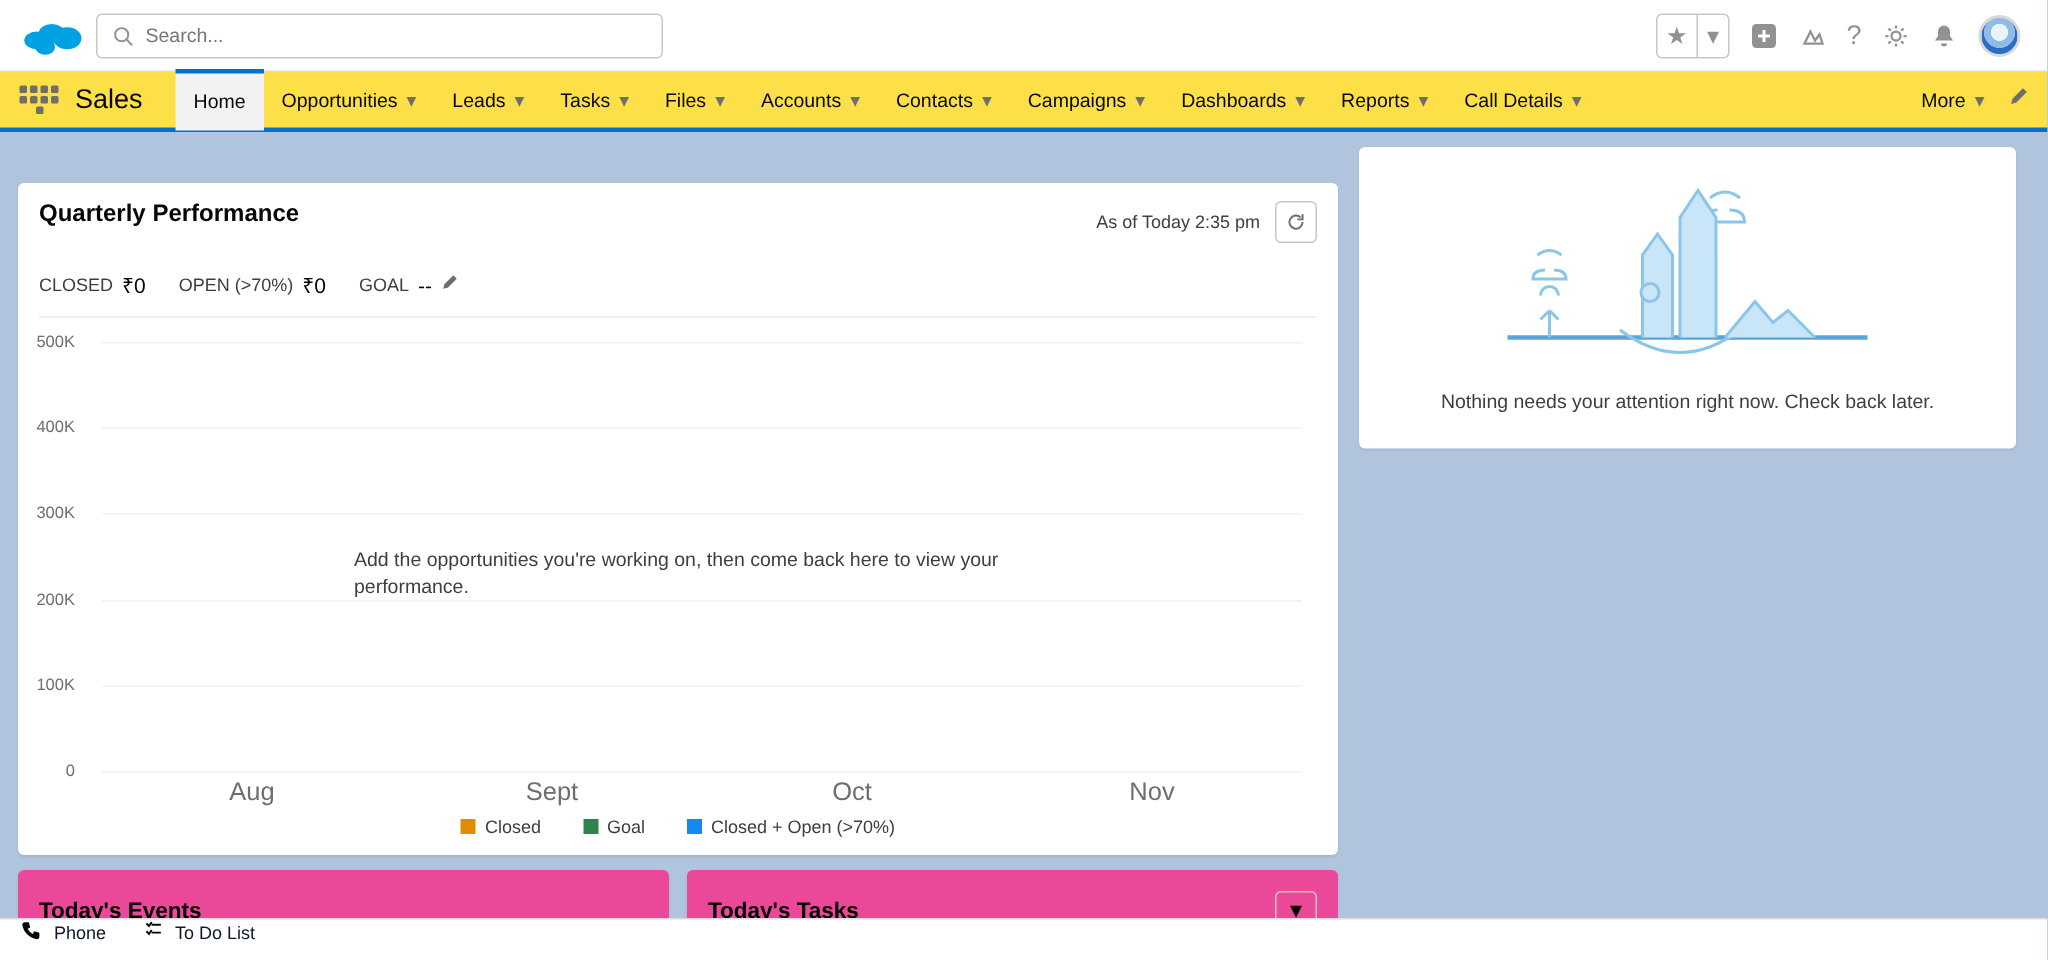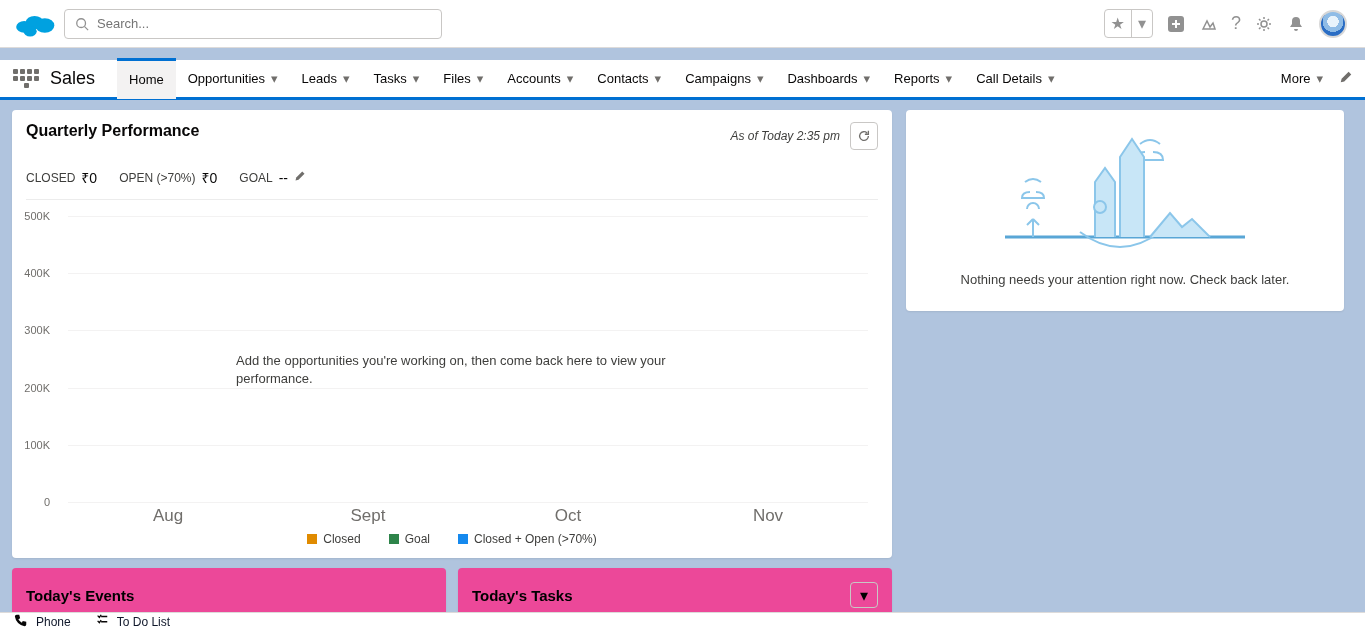--- a/index.html
+++ b/index.html
@@ -13,42 +13,42 @@
     .search-box { width: 378px; height: 30px; border: 1px solid #c9c7c5; border-radius: 4px; display: flex; align-items: center; padding: 0 10px; gap: 8px; }
     .search-box input { border: none; outline: none; font-size: 13px; width: 100%; color: #706e6b; }
     .header-right { display: flex; align-items: center; gap: 14px; padding-right: 6px; }
     .ficon { color: #919191; display: flex; align-items: center; justify-content: center; cursor: pointer; }
     .fav-pill { border: 1px solid #c9c7c5; border-radius: 4px; display: flex; }
     .fav-pill .ficon { padding: 4px 6px; }
     .fav-pill .ficon:first-child { border-right: 1px solid #c9c7c5; }
     .avatar { width: 28px; height: 28px; border-radius: 50%; background: radial-gradient(circle at 50% 40%, #e8f3fb 30%, #8fbce6 31%, #8fbce6 55%, #2a6dc4 56%); border: 2px solid #d8d8d8; }
 
     
-    .navbar { height: 40px; background: #ffffff; border-bottom: 3px solid #0070d2; display: flex; align-items: center; padding: 0 12px; gap: 6px; margin-top: 12px; }
+    .navbar { height: 40px; background: #fde047; border-bottom: 3px solid #0070d2; display: flex; align-items: center; padding: 0 12px; gap: 6px; }
     .app-launch { width: 28px; height: 28px; display: flex; flex-wrap: wrap; align-content: center; justify-content: center; gap: 2px; cursor: pointer; margin-right: 4px; }
     .app-launch span { width: 5px; height: 5px; background: #706e6b; border-radius: 1px; }
     .app-name { font-size: 18px; color: #080707; margin-right: 16px; }
     .tabs { display: flex; align-items: stretch; height: 40px; gap: 0; }
     .tab { display: flex; align-items: center; padding: 0 12px; color: #080707; font-size: 13px; cursor: pointer; gap: 6px; }
     .tab.active { border-top: 3px solid #0070d2; background: #f3f2f2; margin-top: -1px; }
     .chev { color: #706e6b; }
     .nav-right { margin-left: auto; display: flex; align-items: center; gap: 16px; }
     .nav-more { display: flex; align-items: center; gap: 6px; font-size: 13px; color: #080707; cursor: pointer; }
     .pencil { color: #706e6b; cursor: pointer; }
 
     
     .content { padding: 10px 12px; display: flex; gap: 14px; height: calc(100% - 48px - 40px - 28px); }
-    .left-col { width: 880px; display: flex; flex-direction: column; gap: 10px; }
+    .left-col { width: 880px; display: flex; flex-direction: column; gap: 10px; margin-top: 24px; }
     .right-col { width: 438px; display: flex; flex-direction: column; gap: 10px; }
     .card { background: #fff; border-radius: 4px; box-shadow: 0 1px 2px rgba(0,0,0,.08); padding: 12px 14px; }
     .card-title { font-size: 16px; font-weight: 700; color: #080707; margin-bottom: 6px; }
 
     
     .perf-head { display: flex; justify-content: space-between; align-items: flex-start; }
-    .asof-wrap { display: flex; align-items: center; gap: 10px; font-style: italic; }
+    .asof-wrap { display: flex; align-items: center; gap: 10px; }
     .asof { font-size: 12px; color: #3e3e3c; }
     .refresh-btn { width: 28px; height: 28px; border: 1px solid #c9c7c5; border-radius: 4px; display: flex; align-items: center; justify-content: center; cursor: pointer; }
     .metrics { display: flex; gap: 22px; margin: 18px 0 8px; font-size: 12px; color: #3e3e3c; border-bottom: 1px solid #ececec; padding-bottom: 12px; }
     .metric { display: flex; align-items: center; gap: 6px; }
     .metric .val { font-size: 14px; color: #080707; font-weight: 500; }
     .edit-goal { color: #706e6b; cursor: pointer; }
 
     .chart { position: relative; height: 310px; margin-top: 8px; }
     .chart-yaxis { position: absolute; left: 0; top: 0; bottom: 24px; width: 38px; }
     .ytick { position: absolute; right: 14px; font-size: 11px; color: #706e6b; transform: translateY(-50%); }

